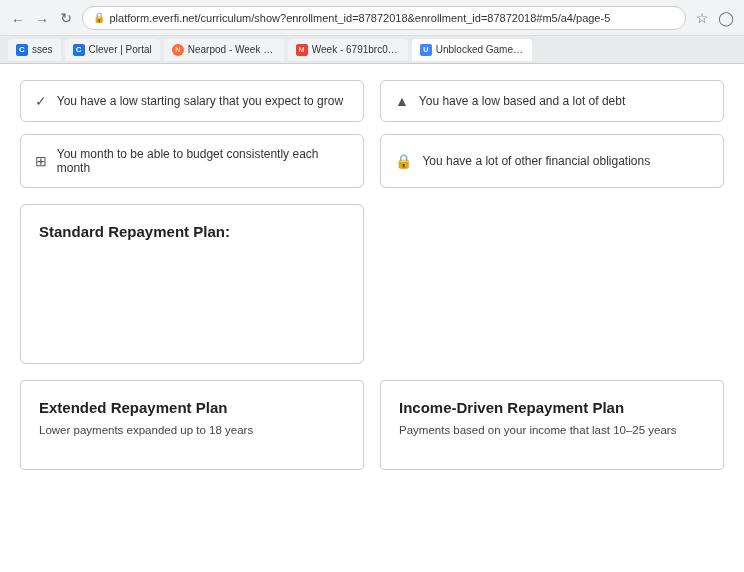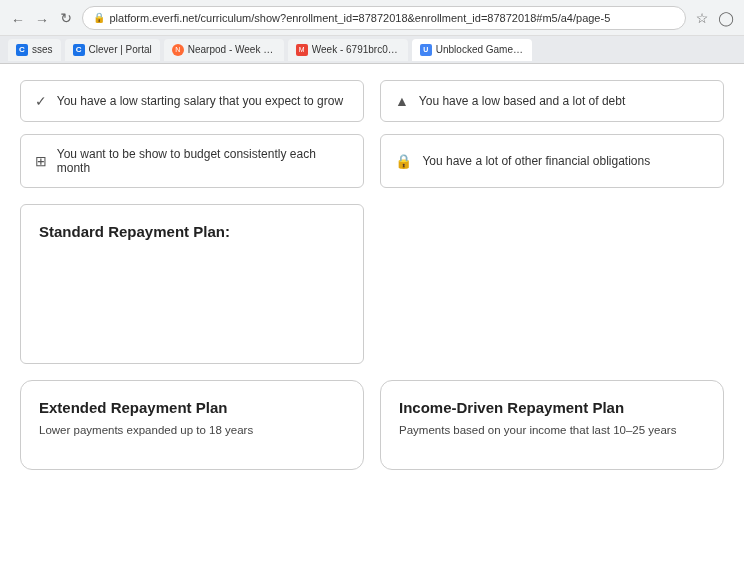--- a/index.html
+++ b/index.html
@@ -172,21 +172,21 @@
 
     .bottom-plans-row {
       display: flex;
       gap: 16px;
       margin-top: 0;
     }
     .bottom-plan-card {
       flex: 1;
       background: white;
       border: 1px solid #ccc;
-      border-radius: 12px;
+      border-radius: 4px;
       padding: 18px;
       min-height: 90px;
     }
     .favicon-clever {
       background: #1b73e8;
       border-radius: 2px;
       color: white;
       font-size: 8px;
       display: flex;
       align-items: center;
@@ -273,21 +273,21 @@
     </div>
     <div class="option-card">
       <span class="option-icon">▲</span>
       <span>You have a low based and a lot of debt</span>
     </div>
   </div>
 
   <div class="options-row">
     <div class="option-card">
       <span class="option-icon">⊞</span>
-      <span>You want to be show to budget consistently each month</span>
+      <span>You month to be able to budget consistently each month</span>
     </div>
     <div class="option-card">
       <span class="option-icon">🔒</span>
       <span>You have a lot of other financial obligations</span>
     </div>
   </div>
 
   <div class="plans-grid">
     <div class="plan-card">
       <div class="plan-card-title">Standard Repayment Plan:</div>

